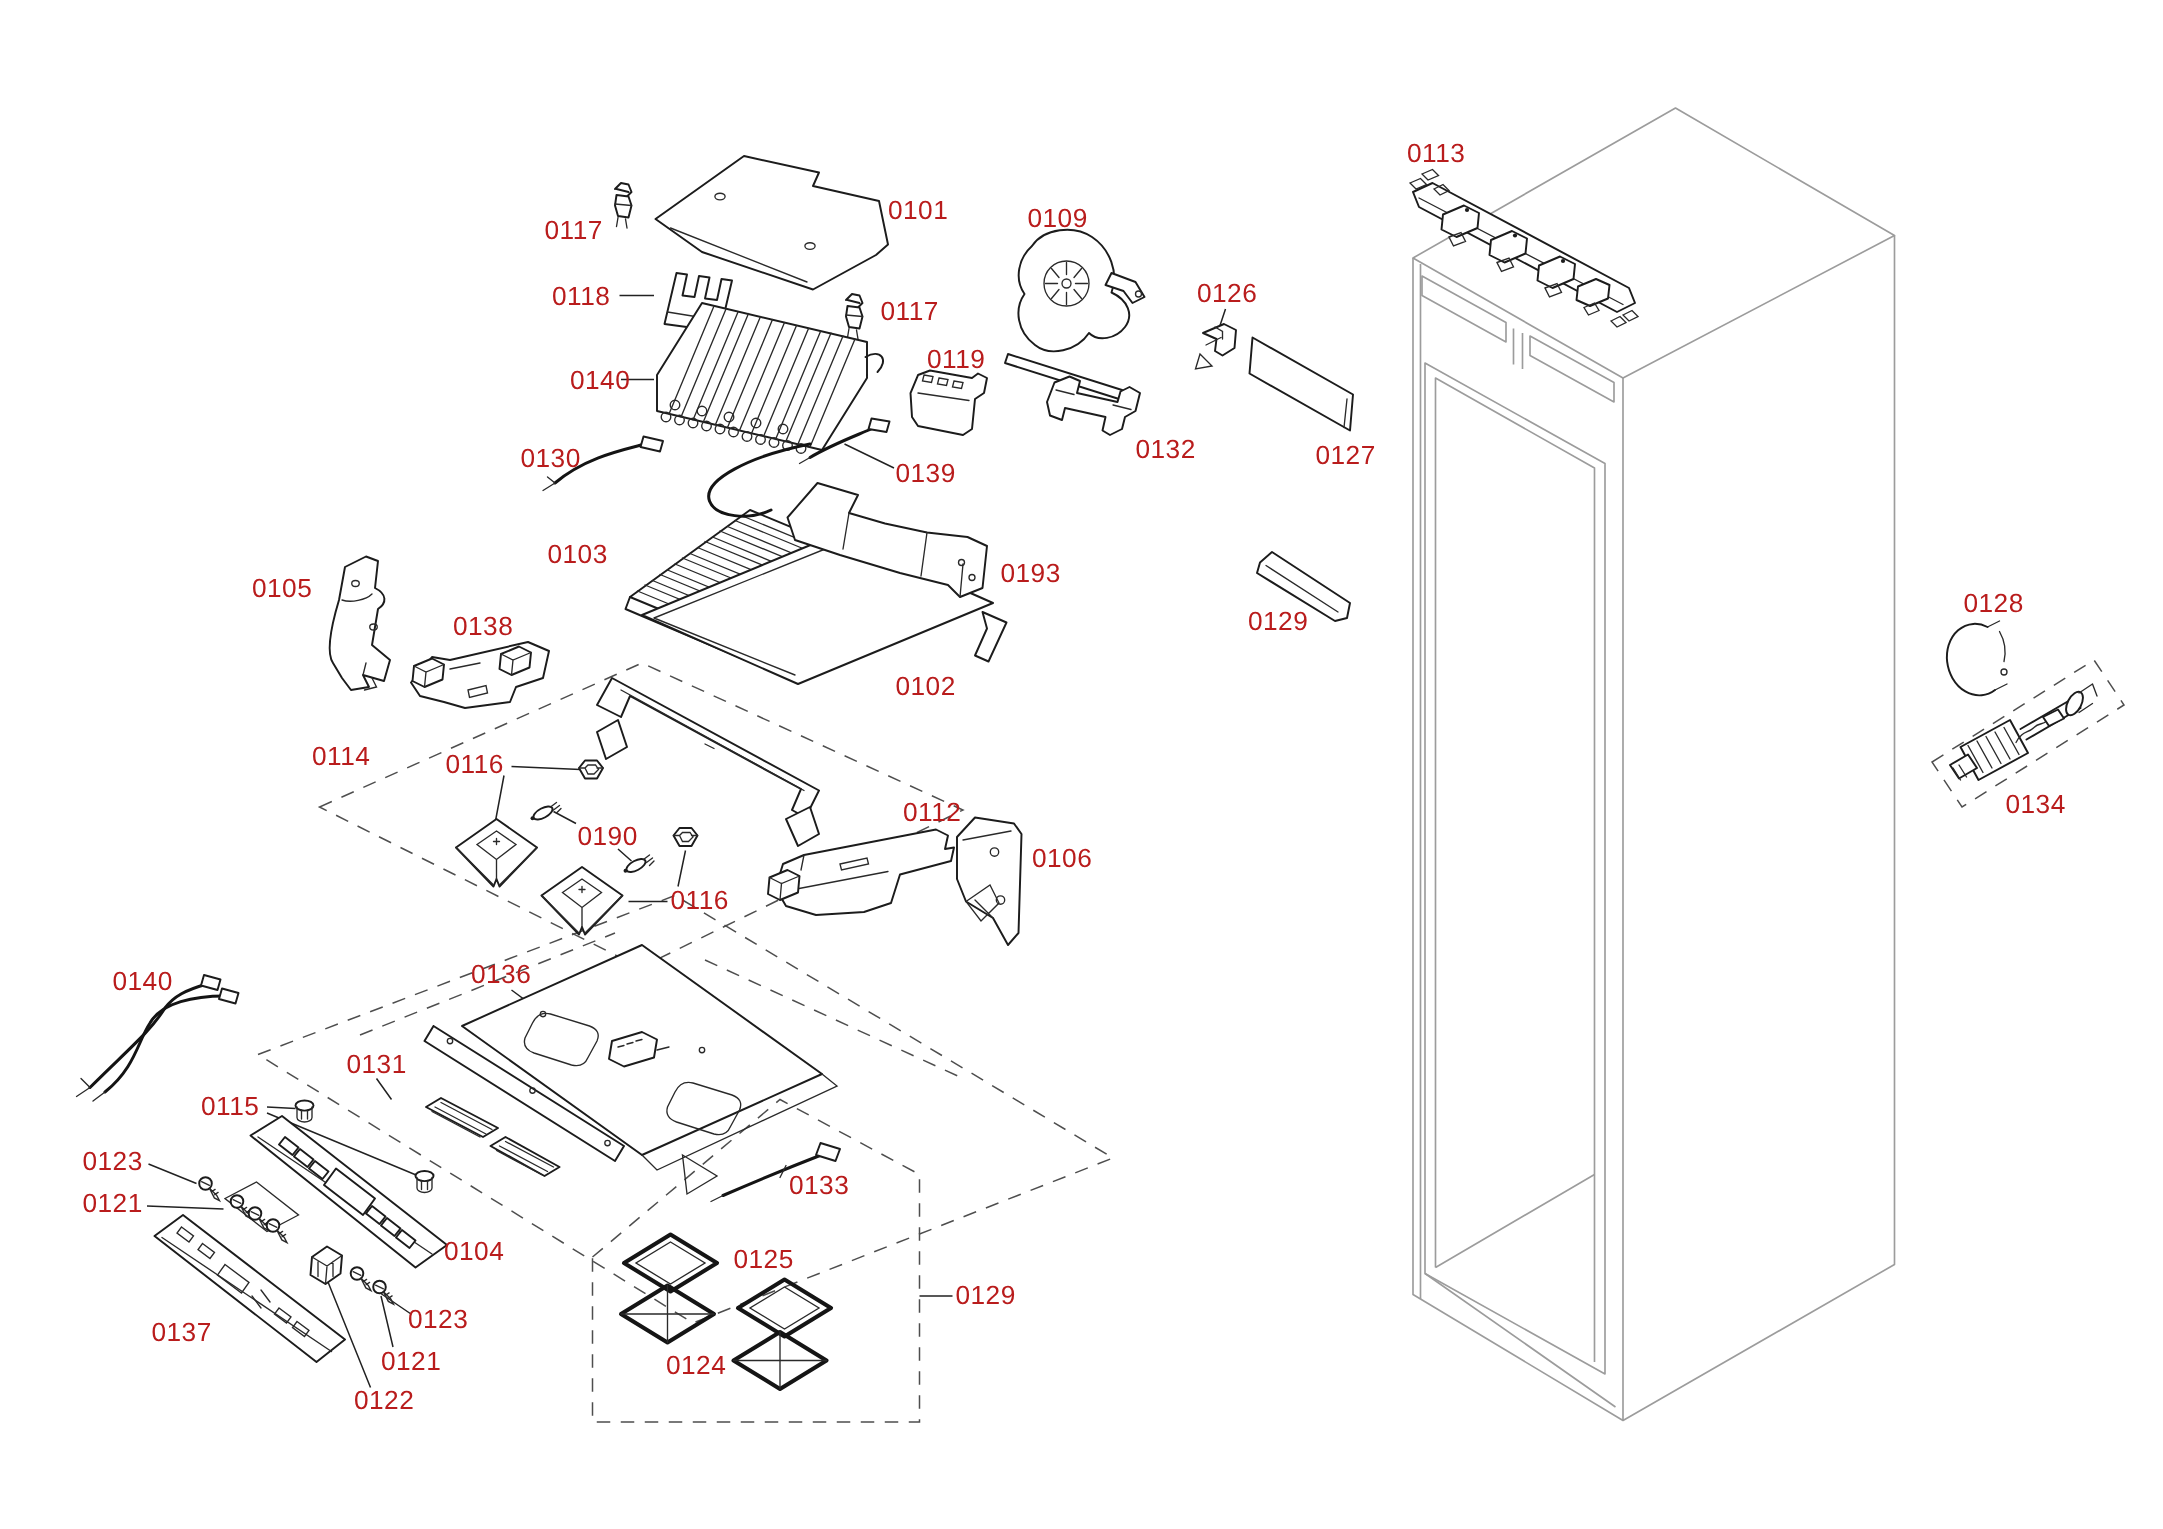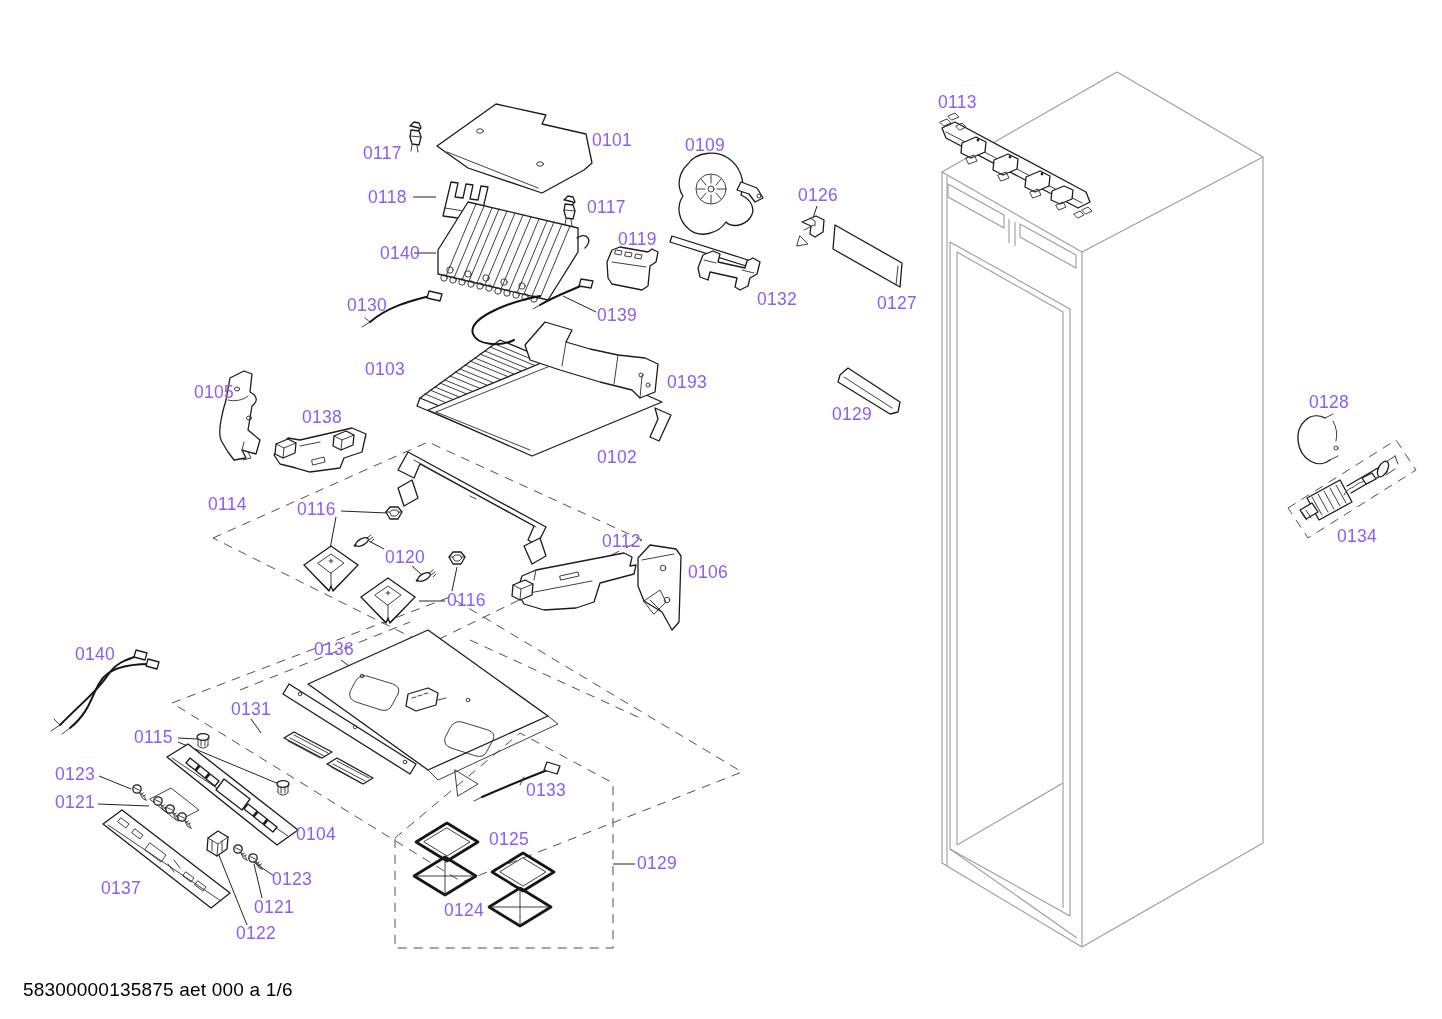--- a/index.html
+++ b/index.html
@@ -1,19 +1,19 @@
 <!DOCTYPE html>
 <html><head>
 <meta charset="utf-8">
 <style>
   html,body{margin:0;padding:0;background:#fff}
   .stage{position:relative;width:1442px;height:1019px;background:#fff;overflow:hidden;
          font-family:"Liberation Sans",sans-serif}
   .stage svg{position:absolute;left:0;top:0}
-  .lbl{position:absolute;font-size:17.5px;line-height:1;color:#8b5cf6;white-space:nowrap;
+  .lbl{position:absolute;font-size:17.5px;line-height:1;color:#b91c1c;white-space:nowrap;
        letter-spacing:.3px}
   .footer{position:absolute;left:23px;top:979px;font-size:19px;color:#000;letter-spacing:.2px}
   
   .p{fill:#fff;stroke:#1c1c1c;stroke-width:1.3;stroke-linejoin:round}
   .l{fill:none;stroke:#1c1c1c;stroke-width:1.3;stroke-linecap:round;stroke-linejoin:round}
   .t{fill:none;stroke:#2a2a2a;stroke-width:.9;stroke-linecap:round}
   .w{fill:none;stroke:#141414;stroke-width:2;stroke-linecap:round}
   .cab{fill:none;stroke:#9c9c9c;stroke-width:1.1;stroke-linejoin:round}
   .dash{fill:none;stroke:#4e4e4e;stroke-width:1;stroke-dasharray:9 7}
   .lead{fill:none;stroke:#222;stroke-width:1}
@@ -389,44 +389,43 @@
 <div class="lbl" style="left:587px;top:199px">0117</div>
 <div class="lbl" style="left:798px;top:187px">0126</div>
 <div class="lbl" style="left:380px;top:245px">0140</div>
 <div class="lbl" style="left:618px;top:231px">0119</div>
 <div class="lbl" style="left:757px;top:291px">0132</div>
 <div class="lbl" style="left:877px;top:295px">0127</div>
 <div class="lbl" style="left:347px;top:297px">0130</div>
 <div class="lbl" style="left:597px;top:307px">0139</div>
 <div class="lbl" style="left:365px;top:361px">0103</div>
 <div class="lbl" style="left:667px;top:374px">0193</div>
-<div class="lbl" style="left:194px;top:384px">0105</div>
+<div class="lbl" style="left:168px;top:384px">0105</div>
 <div class="lbl" style="left:938px;top:94px">0113</div>
 <div class="lbl" style="left:832px;top:406px">0129</div>
 <div class="lbl" style="left:302px;top:409px">0138</div>
 <div class="lbl" style="left:597px;top:449px">0102</div>
 <div class="lbl" style="left:1309px;top:394px">0128</div>
 <div class="lbl" style="left:208px;top:496px">0114</div>
 <div class="lbl" style="left:297px;top:501px">0116</div>
-<div class="lbl" style="left:385px;top:549px">0120</div>
+<div class="lbl" style="left:385px;top:549px">0190</div>
 <div class="lbl" style="left:602px;top:533px">0112</div>
 <div class="lbl" style="left:688px;top:564px">0106</div>
 <div class="lbl" style="left:447px;top:592px">0116</div>
 <div class="lbl" style="left:1337px;top:528px">0134</div>
 <div class="lbl" style="left:314px;top:641px">0136</div>
 <div class="lbl" style="left:75px;top:646px">0140</div>
 <div class="lbl" style="left:231px;top:701px">0131</div>
 <div class="lbl" style="left:134px;top:729px">0115</div>
 <div class="lbl" style="left:55px;top:766px">0123</div>
 <div class="lbl" style="left:55px;top:794px">0121</div>
 <div class="lbl" style="left:526px;top:782px">0133</div>
 <div class="lbl" style="left:296px;top:826px">0104</div>
 <div class="lbl" style="left:489px;top:831px">0125</div>
 <div class="lbl" style="left:637px;top:855px">0129</div>
 <div class="lbl" style="left:101px;top:880px">0137</div>
 <div class="lbl" style="left:272px;top:871px">0123</div>
 <div class="lbl" style="left:444px;top:902px">0124</div>
 <div class="lbl" style="left:254px;top:899px">0121</div>
 <div class="lbl" style="left:236px;top:925px">0122</div>
 
-<div class="footer">58300000135875 aet 000 a 1/6</div>
 
 </div>
 
 </body></html>

